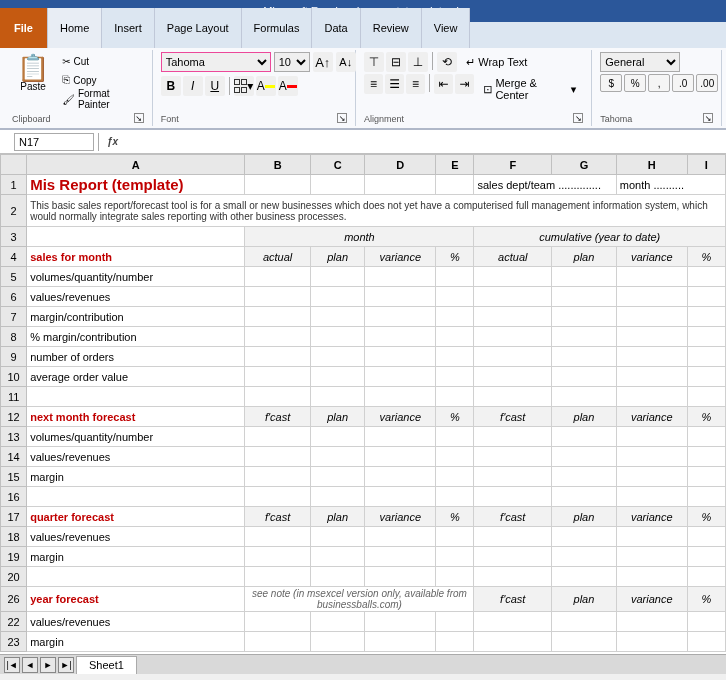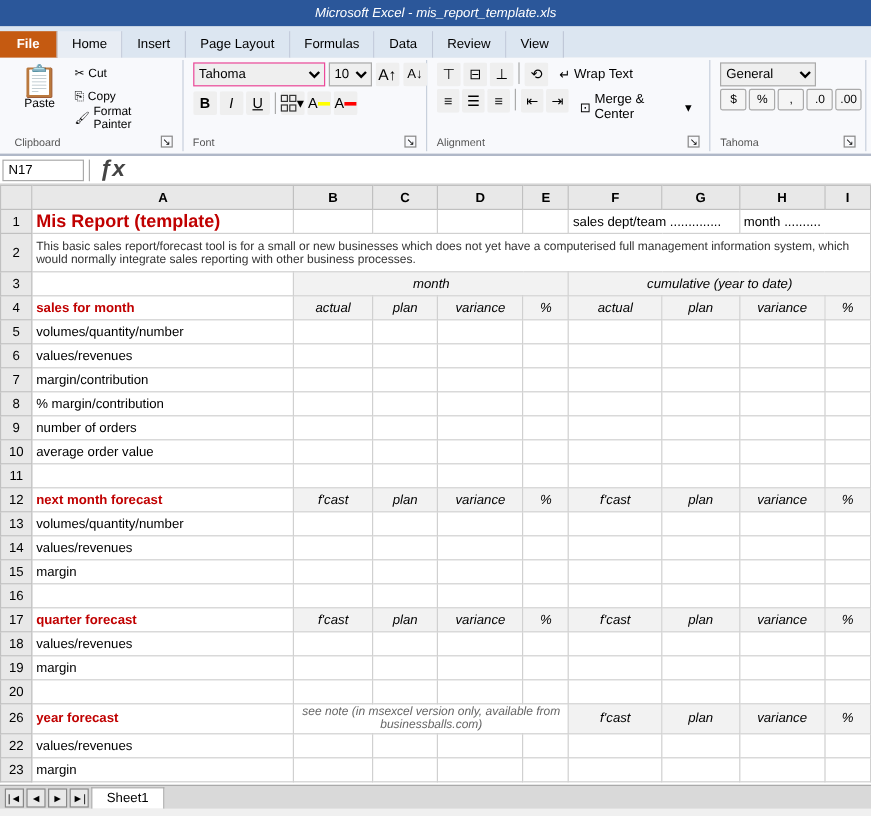--- a/index.html
+++ b/index.html
@@ -4,21 +4,21 @@
   <style>
     * { box-sizing: border-box; margin: 0; padding: 0; }
     body { font-family: 'Segoe UI', Tahoma, Arial, sans-serif; font-size: 11px; background: #f0f0f0; overflow: hidden; }
 
     
     .title-bar { background: #2b579a; height: 22px; display: flex; align-items: center; padding: 0 8px; font-style: italic; }
     .title-bar-text { color: white; font-size: 11px; flex: 1; text-align: center; }
 
     
     .ribbon-tabs { display: flex; align-items: flex-end; background: #dce6f1; height: 26px; }
-    .ribbon-tab { padding: 4px 12px; font-size: 11px; cursor: pointer; height: 22px; display: flex; align-items: center; border-right: 1px solid #c0c8d8; }
+    .ribbon-tab { padding: 4px 12px; font-size: 11px; cursor: pointer; height: 40px; display: flex; align-items: center; border-right: 1px solid #c0c8d8; }
     .ribbon-tab.file { background: #c55a11; color: white; font-weight: bold; padding: 4px 14px; }
     .ribbon-tab.active { background: #e8edf4; border-bottom: none; }
     .ribbon-tab:not(.active):not(.file) { background: #dce6f1; margin-top: 47px; }
 
     
     .ribbon-content { display: flex; background: #f8f9fc; border-bottom: 2px solid #b0b8c8; padding: 2px 4px; height: 82px; }
     .ribbon-group { display: flex; flex-direction: column; border-right: 1px solid #c8d0dc; padding: 2px 8px; min-width: fit-content; position: relative; }
     .ribbon-group-content { display: flex; align-items: flex-start; flex: 1; gap: 4px; }
     .ribbon-group-label { font-size: 9px; color: #555; text-align: center; margin-top: auto; padding-top: 2px; }
     .ribbon-group-title-bar { display: flex; align-items: center; justify-content: space-between; }
@@ -40,23 +40,23 @@
     .format-btn { width: 20px; height: 20px; border: 1px solid transparent; cursor: pointer; display: flex; align-items: center; justify-content: center; font-size: 12px; border-radius: 2px; }
     .format-btn.bold { font-weight: bold; }
     .format-btn.italic { font-style: italic; }
     .format-btn.underline { text-decoration: underline; }
 
     
     .number-select { width: 80px; height: 20px; font-size: 11px; border: 1px solid #aaa; }
 
     
     .formula-bar { display: flex; align-items: center; background: white; border-bottom: 1px solid #c0c0c0; height: 24px; padding: 0 2px; }
-    .cell-ref-box { width: 68px; border: 1px solid #aaa; height: 18px; font-size: 11px; padding: 0 4px; display: flex; align-items: center; }
+    .cell-ref-box { width: 80px; border: 1px solid #aaa; height: 18px; font-size: 11px; padding: 0 4px; display: flex; align-items: center; margin-left: 12px; }
     .formula-divider { width: 1px; background: #aaa; height: 18px; margin: 0 4px; }
-    .formula-fx { color: #444; font-size: 19px; margin: 0 4px; font-style: italic; font-weight: bold; }
+    .formula-fx { color: #444; font-size: 10px; margin: 0 4px; font-style: italic; font-weight: bold; }
     .formula-input { flex: 1; border: none; outline: none; font-size: 11px; }
 
     
     .spreadsheet-container { overflow: auto; background: white; height: calc(680px - 22px - 26px - 82px - 24px - 26px); }
     .spreadsheet { border-collapse: collapse; width: 100%; }
 
     
     .col-header { background: #e8e8e8; border: 1px solid #c0c0c0; text-align: center; font-size: 11px; padding: 2px 4px; min-width: 24px; height: 20px; }
     .row-num { background: #e8e8e8; border: 1px solid #c0c0c0; text-align: center; font-size: 11px; padding: 0 4px; min-width: 24px; width: 24px; }
     .cell { border: 1px solid #d0d0d0; font-size: 11px; padding: 1px 3px; height: 20px; white-space: nowrap; overflow: hidden; }

